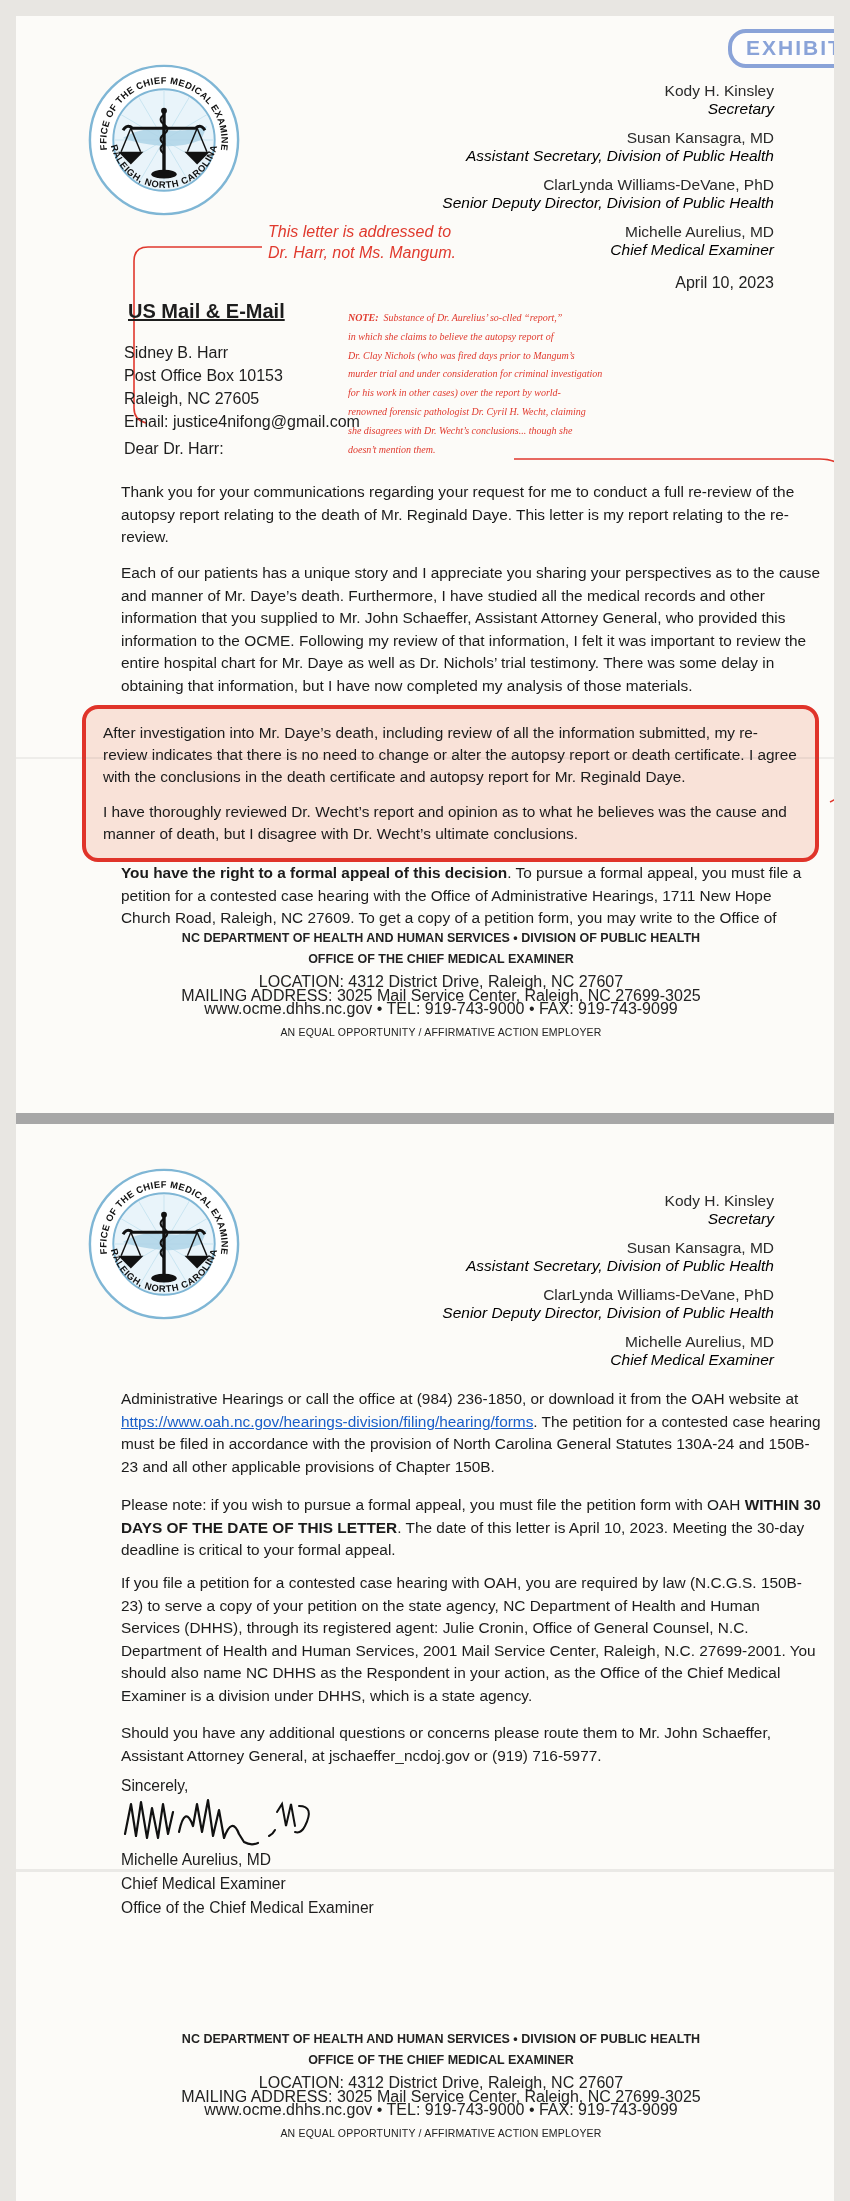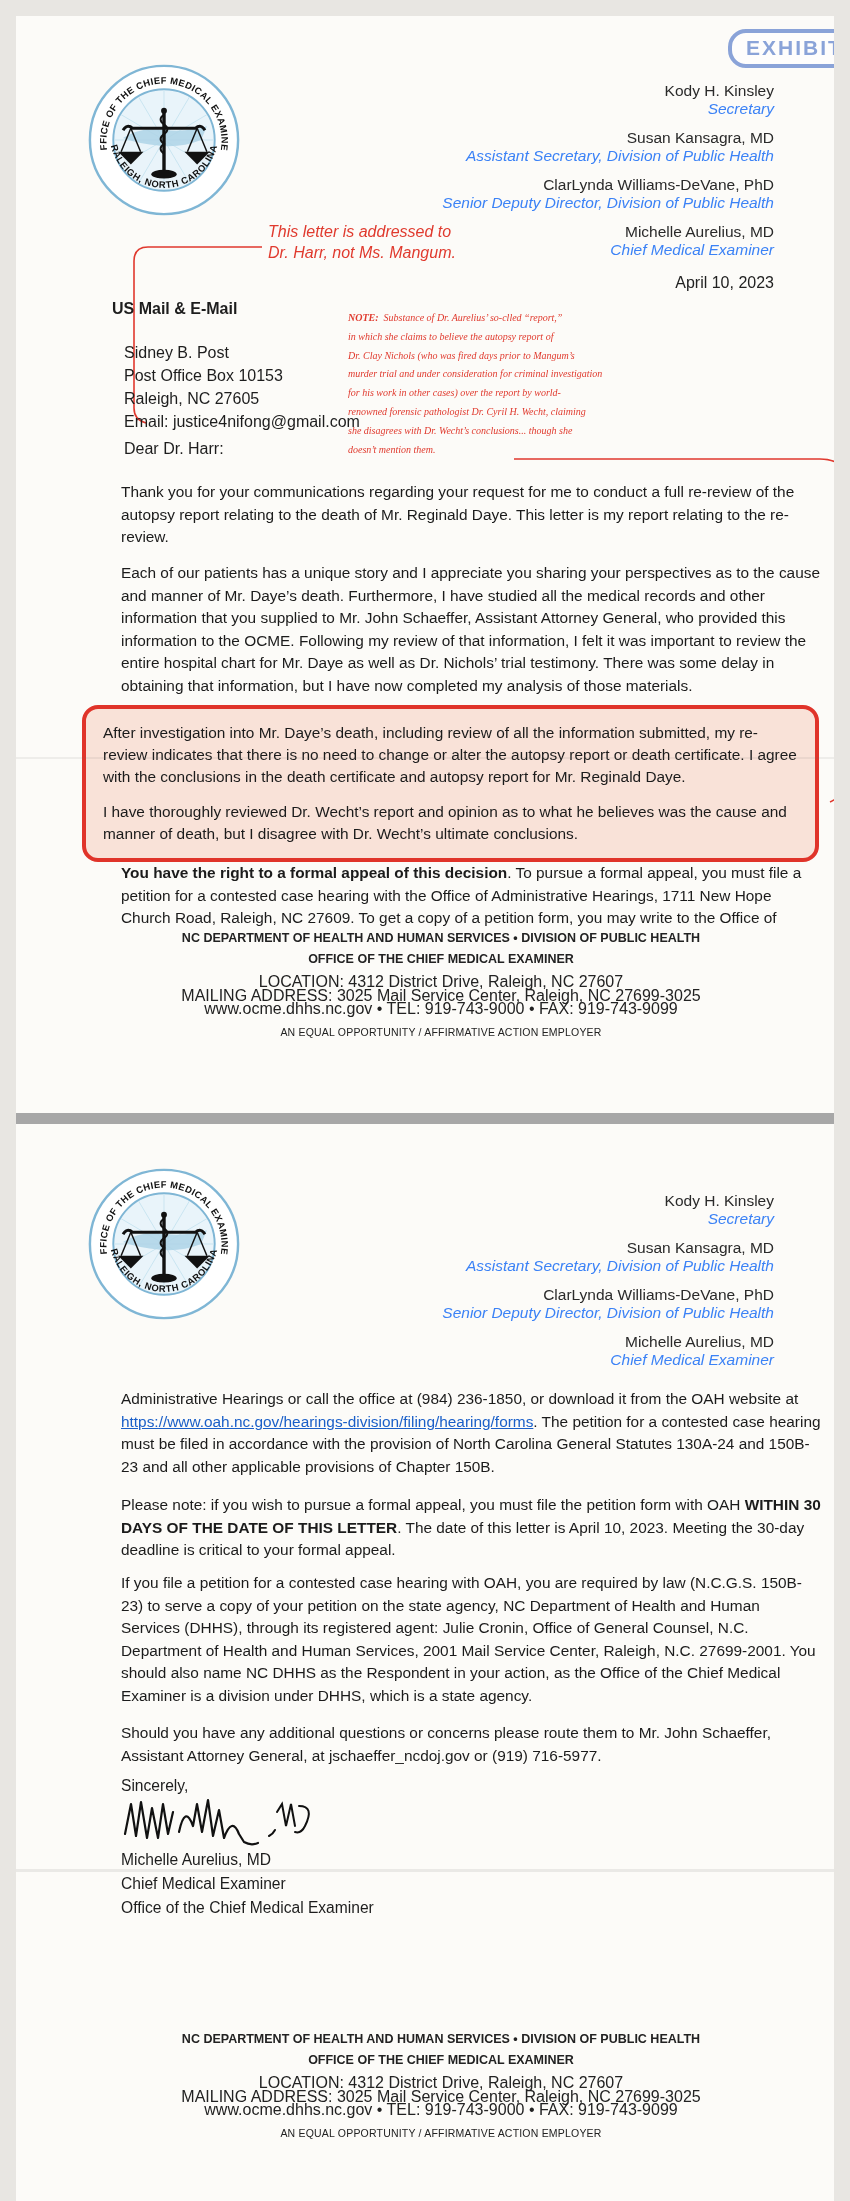--- a/index.html
+++ b/index.html
@@ -7,29 +7,29 @@
         font-family:"Liberation Sans",sans-serif;color:#1d1d1d;overflow:hidden;}
   .abs{position:absolute;}
   
   .stamp{top:13px;left:712px;border:4px solid #8aa3d8;border-radius:18px;color:#8aa3d8;
          font-weight:bold;font-size:21px;letter-spacing:2px;padding:3px 14px 4px 14px;
          display:flex;gap:18px;background:rgba(255,255,255,.6);}
   
   .officials{text-align:right;font-size:15.5px;line-height:18px;}
   .off{margin-bottom:11px;}
   .off .nm{color:#2a2a2a;}
-  .off .ti{color:#3b82f6;font-style:italic;}
+  .off .ti{color:#000000;font-style:italic;}
   .date{font-size:16px;color:#222;}
   
   .red{color:#e03a2e;font-style:italic;}
   .addr-note{top:205px;left:252px;font-size:16px;line-height:21px;font-weight:500;}
   .note{top:293px;left:332px;font-size:10px;line-height:18.8px;font-family:Liberation Serif, serif;}
   .note b{font-style:italic;}
   
-  .method{top:284px;left:96px;font-size:16px;font-weight:bold;}
+  .method{top:284px;left:112px;font-size:20px;font-weight:bold;text-decoration:underline;}
   .recipient{top:325px;left:108px;font-size:16px;line-height:23px;}
   .salutation{top:424px;left:108px;font-size:16px;}
   
   .para{left:105px;width:700px;font-size:15.4px;line-height:22.6px;color:#1b1b1b;}
   .para b{font-weight:bold;}
   a.link{color:#1a5fc8;text-decoration:underline;}
   
   .redbox{left:66px;top:689px;width:737px;box-sizing:border-box;border:4px solid #e0342a;
           border-radius:16px;background:#f9e2d8;padding:13px 17px;font-size:15.4px;
           line-height:22px;color:#1b1b1b;}
@@ -140,21 +140,21 @@
     <div>doesn’t mention them.</div>
   </div>
 
   <svg class="overlay" width="850" height="2201" viewBox="0 0 850 2201">
     <path d="M246,231 L132,231 Q118,231 118,245 L118,392 Q118,404 130,407" stroke="#e0392e" stroke-width="1.6" fill="none"></path>
     <path d="M498,443 L804,443 Q832,443 832,471 L832,756 Q832,778 814,786" stroke="#e0392e" stroke-width="1.6" fill="none"></path>
   </svg>
 
   <div class="abs method">US Mail &amp; E-Mail</div>
   <div class="abs recipient">
-    <div>Sidney B. Post</div>
+    <div>Sidney B. Harr</div>
     <div>Post Office Box 10153</div>
     <div>Raleigh, NC 27605</div>
     <div>Email: justice4nifong@gmail.com</div>
   </div>
   <div class="abs salutation">Dear Dr. Harr:</div>
 
   <div class="abs para" style="top:465px">Thank you for your communications regarding your request for me to conduct a full re-review of the autopsy report relating to the death of Mr. Reginald Daye. This letter is my report relating to the re-review.</div>
   <div class="abs para" style="top:546px">Each of our patients has a unique story and I appreciate you sharing your perspectives as to the cause and manner of Mr. Daye’s death.  Furthermore, I have studied all the medical records and other information that you supplied to Mr. John Schaeffer, Assistant Attorney General, who provided this information to the OCME.  Following my review of that information, I felt it was important to review the entire hospital chart for Mr. Daye as well as Dr. Nichols’ trial testimony.  There was some delay in obtaining that information, but I have now completed my analysis of those materials.</div>
 
   <div class="abs redbox">

